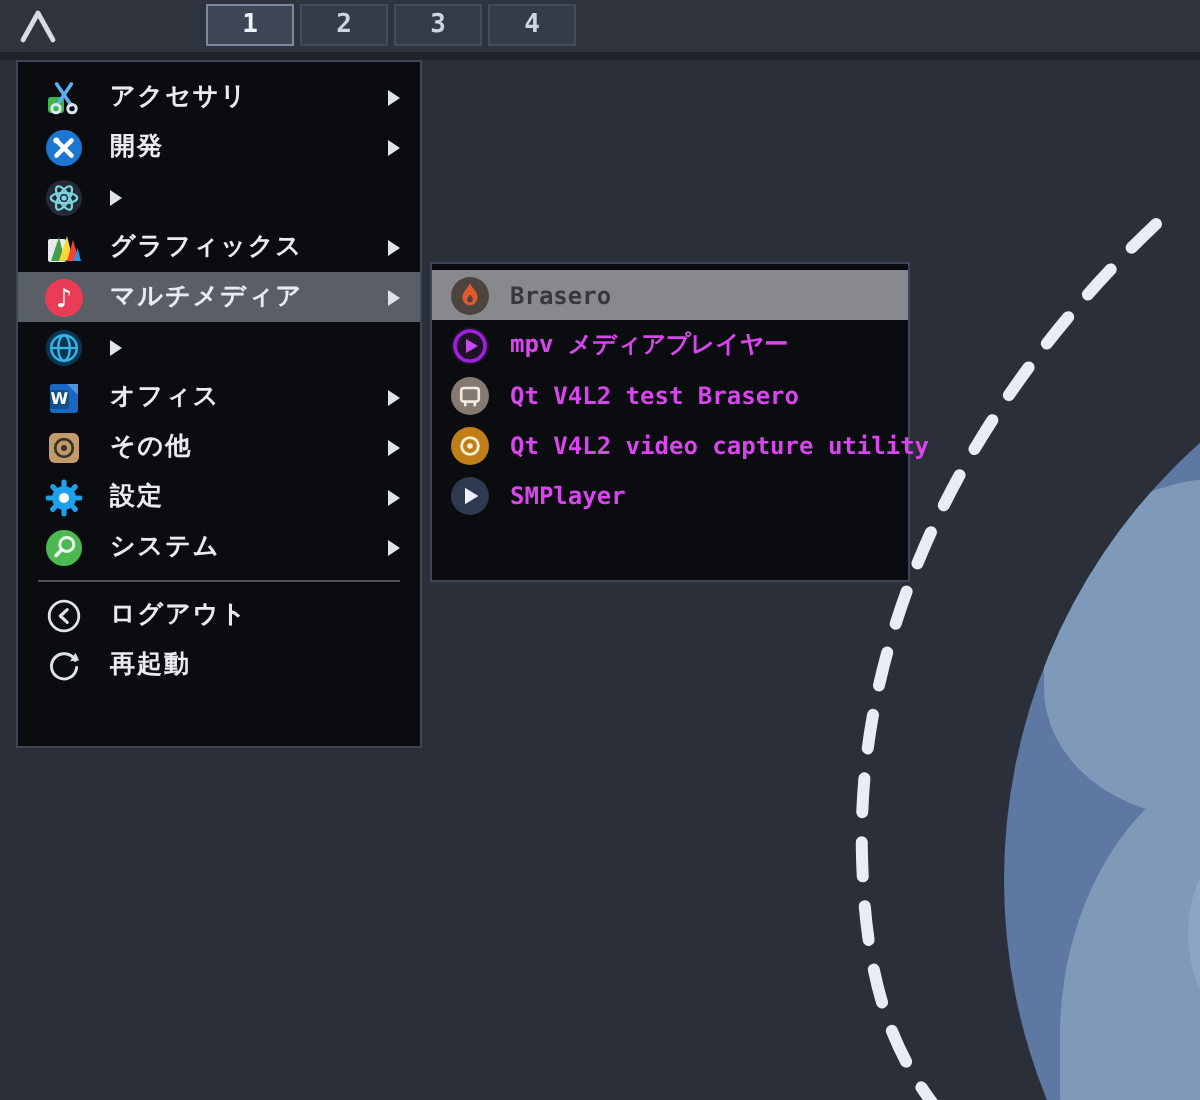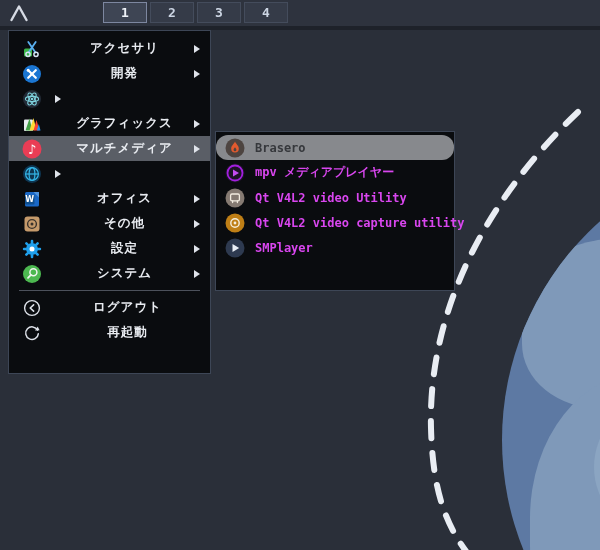--- a/index.html
+++ b/index.html
@@ -23,22 +23,22 @@
     display:flex;align-items:center;justify-content:center;
     background:#353b48;border:1px solid #444c5c;color:#ccd5e3;
     font:bold 13px "DejaVu Sans Mono",monospace;}
   .ws.active{background:#3e4554;border-color:#7d87a0;color:#eef2f8;}
   .ws1{left:103px}.ws2{left:150px}.ws3{left:197px}.ws4{left:244px}
   
   .panel{position:absolute;background:#0a0c0f;border:1px solid #3d4656;box-sizing:border-box;z-index:10;}
   .menu-panel{left:8px;top:30px;width:203px;height:344px;padding-top:5px;}
   .submenu-panel{left:215px;top:131px;width:240px;height:160px;padding-top:3px;z-index:11;}
   .mrow,.srow{height:25px;display:flex;align-items:center;}
-  .mrow{padding:0 10px 0 12px;text-align:center;}
-  .srow{padding:0 8px 0 8px;border-radius:12px;}
+  .mrow{padding:0 10px 0 12px;}
+  .srow{padding:0 8px 0 8px;}
   .mrow.active{background:#5a5e66;}
   .srow.active{background:#87898d;}
   .micon,.sicon{width:21px;height:21px;display:flex;align-items:center;justify-content:center;flex:none;}
   .micon{margin-right:13px;}
   .sicon{margin-right:10px;}
   .mlabel{flex:1;color:#e8ebf0;font-size:12.5px;font-weight:bold;letter-spacing:1px;white-space:nowrap;}
   .slabel{color:#d946ef;font:bold 12px "DejaVu Sans Mono",monospace;letter-spacing:0;white-space:nowrap;}
   .srow.active .slabel{color:#36383c;}
   .marrow{width:0;height:0;border-left:6px solid #dfe3ea;
     border-top:4px solid transparent;border-bottom:4px solid transparent;flex:none;}
@@ -265,21 +265,21 @@
 
   <div class="srow">
     <span class="sicon">
       <svg width="20" height="20" viewBox="0 0 20 20">
         <circle cx="10" cy="10" r="9.5" fill="#857a72"></circle>
         <rect x="5.6" y="6" width="8.8" height="6.8" rx="1.4" fill="none" stroke="#f2ebdf" stroke-width="1.3"></rect>
         <line x1="7.6" y1="13" x2="7.6" y2="14.6" stroke="#f2ebdf" stroke-width="1.3" stroke-linecap="round"></line>
         <line x1="12.4" y1="13" x2="12.4" y2="14.6" stroke="#f2ebdf" stroke-width="1.3" stroke-linecap="round"></line>
       </svg>
     </span>
-    <span class="slabel">Qt V4L2 video Utility</span>
+    <span class="slabel">Qt V4L2 test Brasero</span>
   </div>
 
   <div class="srow">
     <span class="sicon">
       <svg width="20" height="20" viewBox="0 0 20 20">
         <circle cx="10" cy="10" r="9.5" fill="#bf7f16"></circle>
         <circle cx="10" cy="10" r="4.2" fill="none" stroke="#f5eedc" stroke-width="1.4"></circle>
         <circle cx="10" cy="10" r="1.4" fill="#f5eedc"></circle>
       </svg>
     </span>

